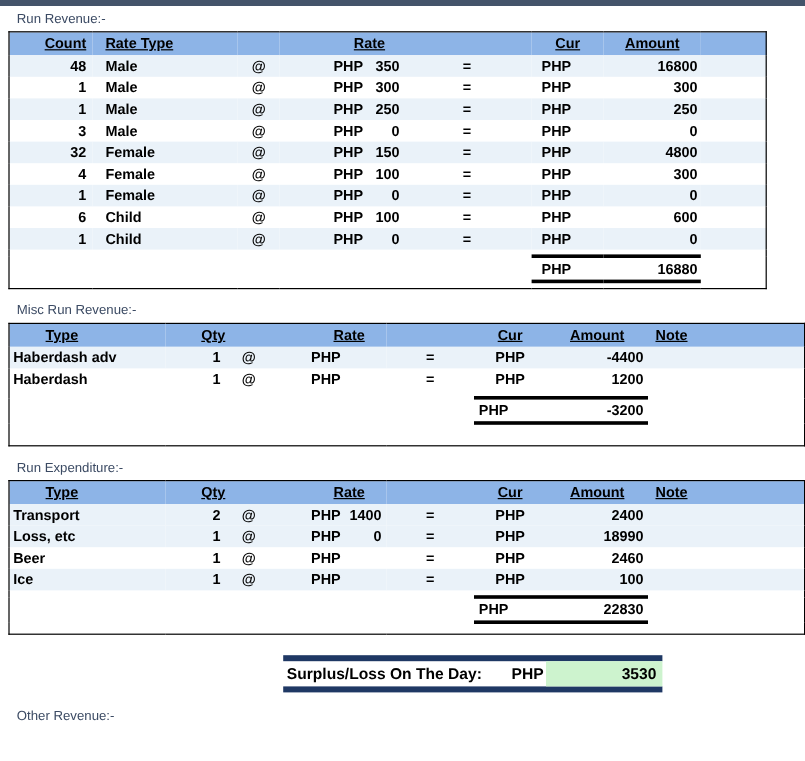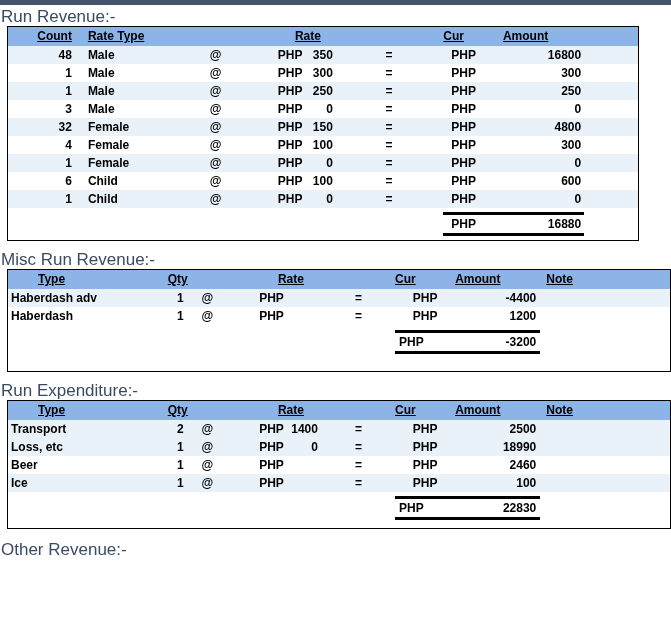--- a/index.html
+++ b/index.html
@@ -1,19 +1,19 @@
 <!DOCTYPE html>
 <html><head>
 <meta charset="utf-8">
 <style>
   html,body{margin:0;padding:0;background:#fff;}
   .page{position:relative;width:671px;height:634px;background:#fff;overflow:hidden;
         font-family:"Liberation Sans",sans-serif;}
   .topbar{width:671px;height:5px;background:#44546A;}
-  .sec-label{margin-left:1px;height:15px;line-height:15px;font-size:17px;color:#3B4A63;
+  .sec-label{margin-left:14px;height:15px;line-height:15px;font-size:11px;color:#3B4A63;
              margin-bottom:2px;}
   #lbl-run-rev{margin-top:4px;}
   #lbl-misc{margin-top:11px;}
   #lbl-exp{margin-top:11px;}
   #lbl-other{margin-top:13px;}
   table{border-collapse:collapse;table-layout:fixed;margin-left:7px;background:#fff;}
   .tbl{border:1px solid #000;}
   td{height:18px;line-height:18px;padding:0;font-size:12px;font-weight:bold;color:#000;
      white-space:nowrap;overflow:visible;vertical-align:middle;}
   tr.hdr td{height:19px;line-height:19px;background:#8DB4E7;}
@@ -23,21 +23,21 @@
   #t-misc,#t-exp{width:664px;}
   
   .c-count{text-align:right;padding-right:5px;}
   .h-count{text-align:right;padding-right:5px;}
   .c-type1,.h-ratetype{text-align:left;padding-left:11px;}
   .c-at,.c-eq{text-align:center;}
   .c-php{text-align:right;padding-right:2px;}
   .c-rateval{text-align:right;padding-right:2px;}
   .h-rate{text-align:right;padding-right:14px;}
   .c-cur{text-align:left;padding-left:8px;}
-  .h-cur,.h-amt,.h-cur2,.h-amt2{}
+  .h-cur,.h-amt,.h-cur2,.h-amt2{text-align:center;}
   .c-amt{text-align:right;padding-right:3px;}
   
   .c-type2{text-align:left;padding-left:3px;}
   .h-type2{text-align:left;padding-left:30px;}
   .c-qty{text-align:right;padding-right:6px;}
   .h-qty{text-align:right;padding-right:2px;}
   .c-php2{text-align:right;padding-right:6px;}
   .c-rateval2{text-align:right;padding-right:4px;}
   .h-rate2{text-align:right;padding-right:18px;}
   .c-cur2{text-align:center;}
@@ -302,21 +302,21 @@
       <td></td>
     </tr>
     <tr class="band">
       <td class="c-type2">Transport</td>
       <td class="c-qty">2</td>
       <td class="c-at">@</td>
       <td class="c-php2">PHP</td>
       <td class="c-rateval2">1400</td>
       <td class="c-eq">=</td>
       <td class="c-cur2">PHP</td>
-      <td class="c-amt2">2500</td>
+      <td class="c-amt2">2400</td>
       <td></td>
       <td></td>
     </tr>
     <tr class="band">
       <td class="c-type2">Loss, etc</td>
       <td class="c-qty">1</td>
       <td class="c-at">@</td>
       <td class="c-php2">PHP</td>
       <td class="c-rateval2">0</td>
       <td class="c-eq">=</td>
@@ -357,15 +357,21 @@
       <td class="tl t-cur2">PHP</td>
       <td class="tl t-amt2">22830</td>
       <td colspan="2"></td>
     </tr>
     <tr class="sp8">
           <td colspan="10"></td>
         </tr>
   </tbody>
     </table>
 
+  <div class="surplus">
+    <span class="s-label">Surplus/Loss On The Day:</span>
+    <span class="s-flex"></span>
+    <span class="s-cur">PHP</span>
+    <span class="s-green">3530</span>
+  </div>
 
   <div class="sec-label" id="lbl-other">Other Revenue:-</div>
 </div>
 
 </body></html>

